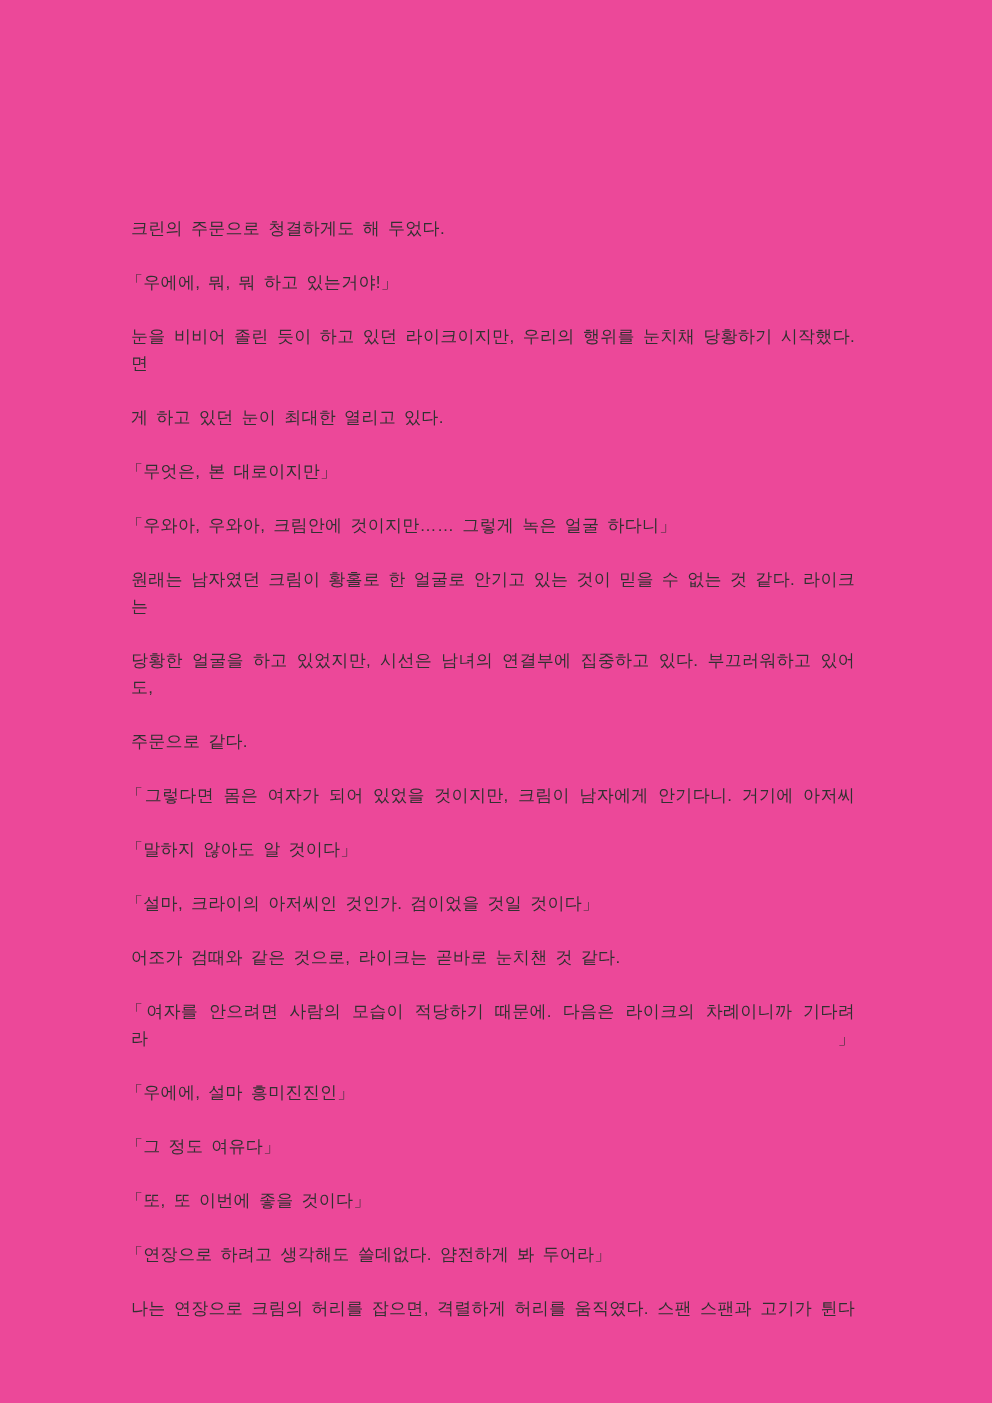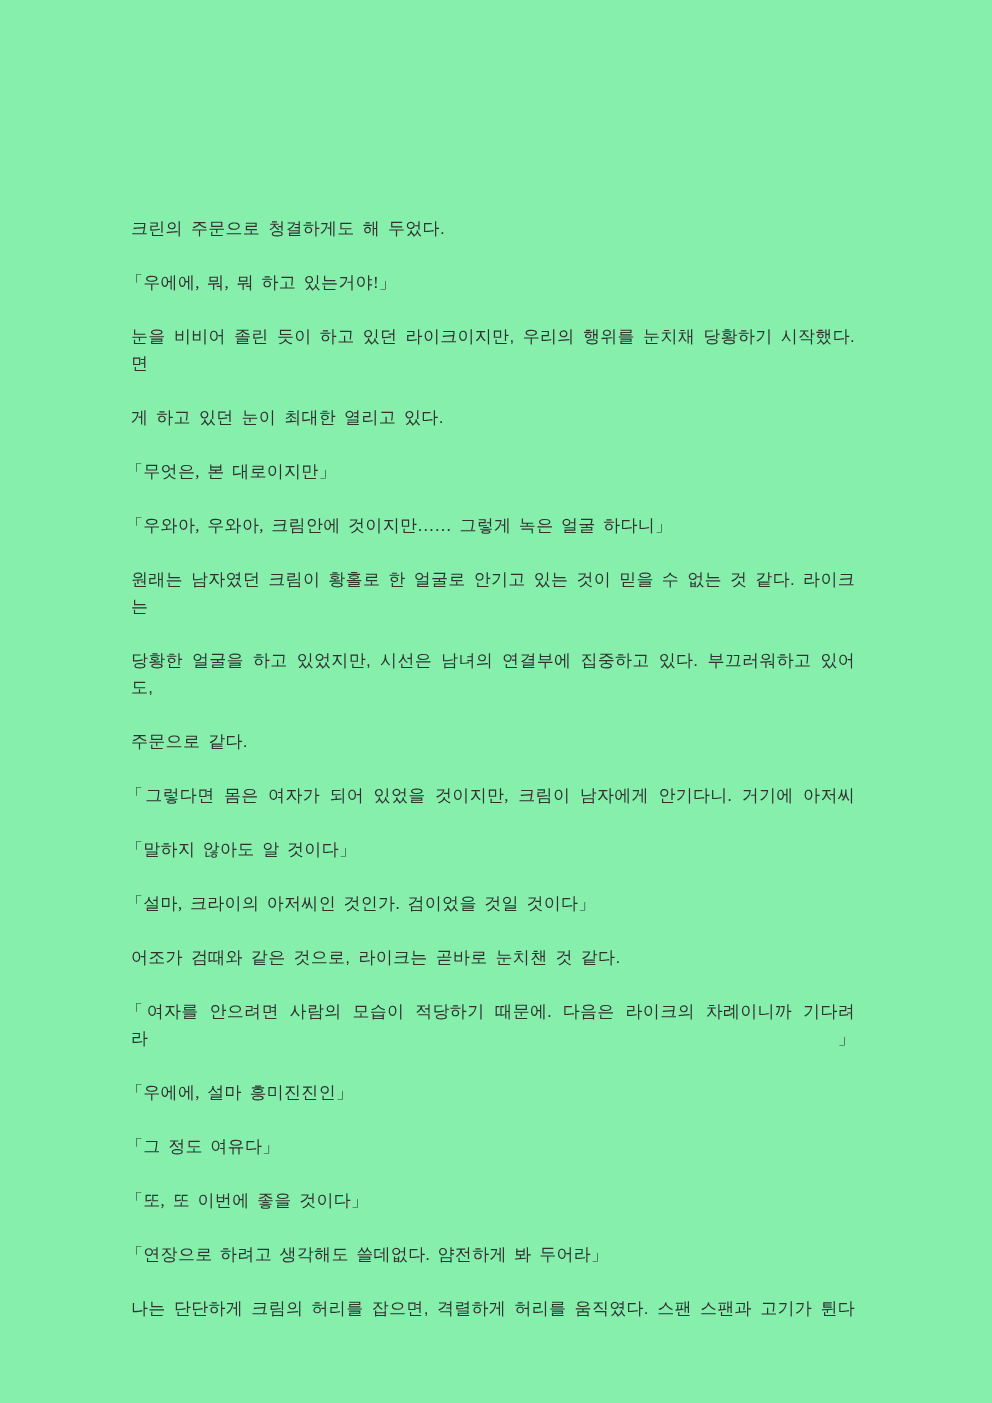--- a/index.html
+++ b/index.html
@@ -4,21 +4,21 @@
 <style>
   html, body {
     margin: 0;
     padding: 0;
     background: #fdfdfd;
   }
   .page {
     position: relative;
     width: 992px;
     height: 1403px;
-    background: #86efac;
+    background: #ec4899;
     overflow: hidden;
     font-family: "Liberation Sans", sans-serif;
   }
   .content {
     position: absolute;
     top: 188px;
     left: 131px;
     width: 724px;
     color: #313131;
     font-size: 17px;
@@ -35,21 +35,20 @@
     white-space: normal;
   }
   
   .line.stretch {
     text-align: justify;
     text-align-last: justify;
   }
   
   .line.q {
     text-indent: -5px;
-    font-family: Liberation Serif, serif;
   }
 </style>
 </head>
 <body>
 
 <div class="page">
   <div class="content">
 
     <p class="para">
       </p>
@@ -141,17 +140,17 @@
       <div class="line q">「또, 또 이번에 좋을 것이다」</div>
     <p></p>
 
     <p class="para">
       </p>
       <div class="line q">「연장으로 하려고 생각해도 쓸데없다. 얌전하게 봐 두어라」</div>
     <p></p>
 
     <p class="para">
       </p>
-      <div class="line stretch">나는 단단하게 크림의 허리를 잡으면, 격렬하게 허리를 움직였다. 스팬 스팬과 고기가 튄다</div>
+      <div class="line stretch">나는 연장으로 크림의 허리를 잡으면, 격렬하게 허리를 움직였다. 스팬 스팬과 고기가 튄다</div>
     <p></p>
 
   </div>
 </div>
 
 </body></html>

